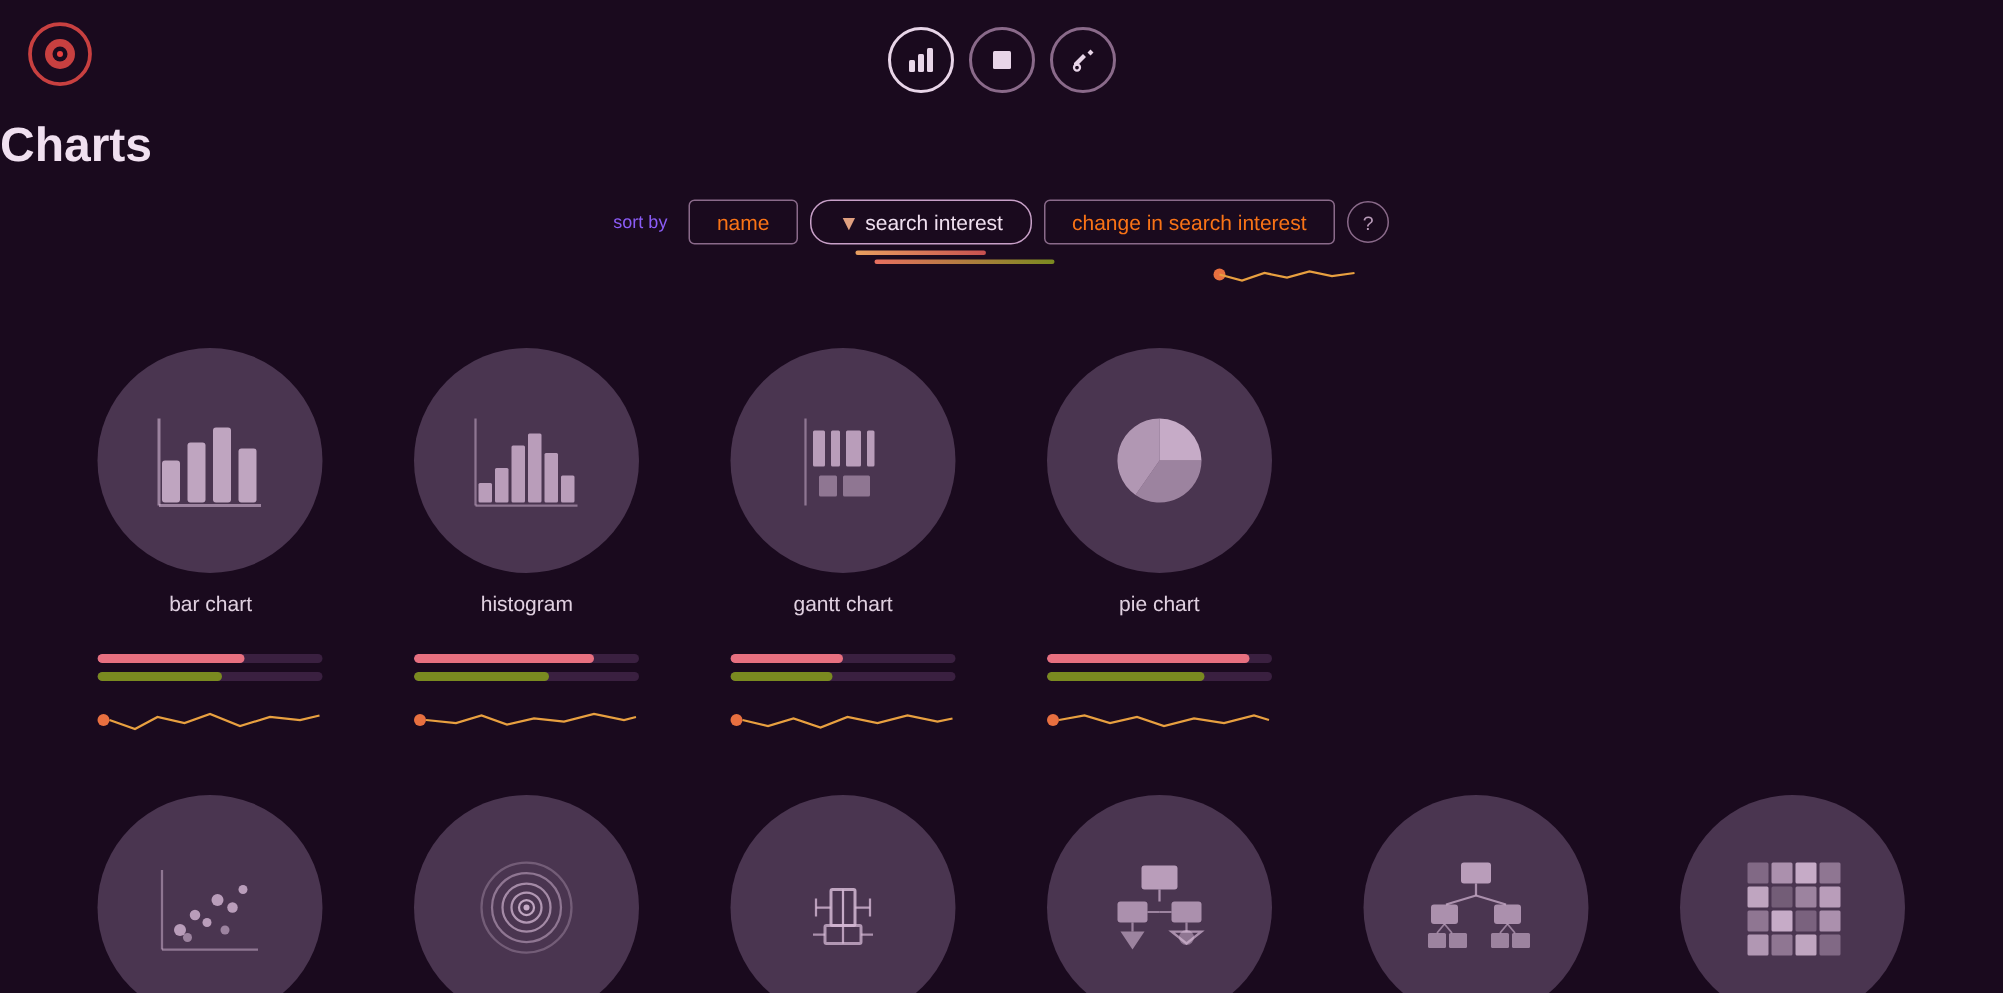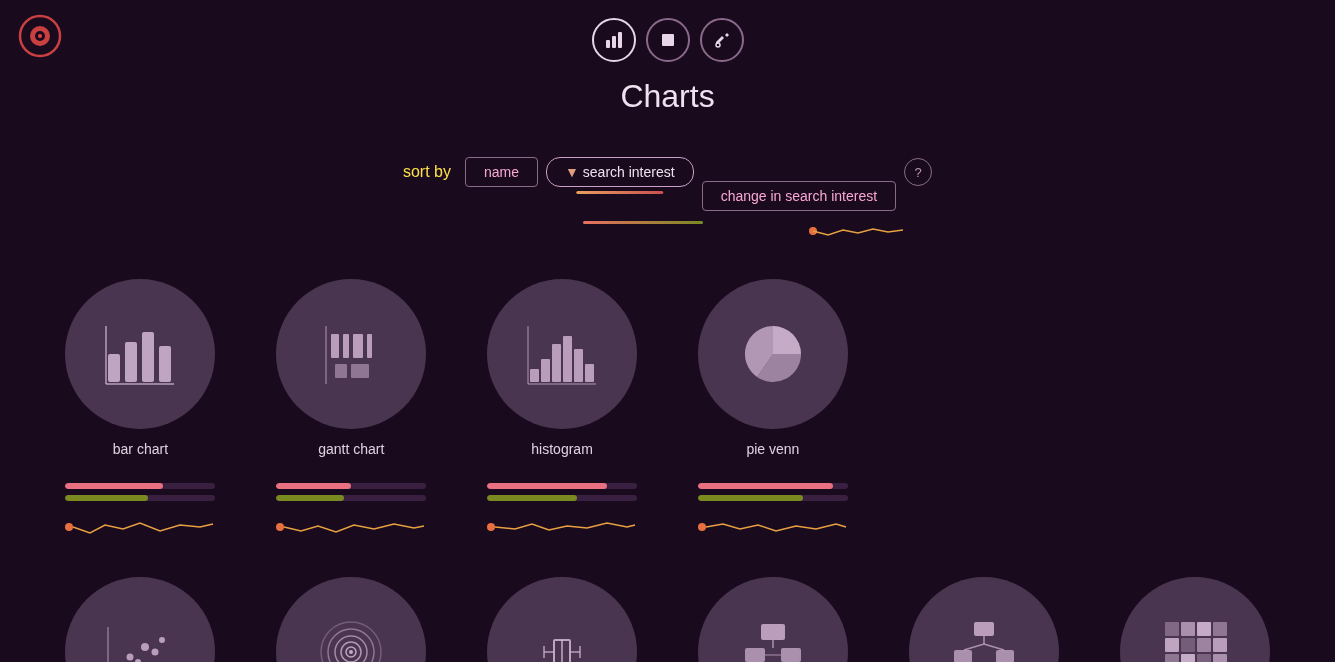--- a/index.html
+++ b/index.html
@@ -33,47 +33,47 @@
       justify-content: center;
       font-size: 16px;
     }
 
     .nav-btn.active {
       border-color: #e8d5e8;
       background: transparent;
     }
 
     .page-title {
-      text-align: center;
+      text-align: left;
       font-size: 32px;
-      font-weight: 400;
+      font-weight: 700;
       color: #f0e0f0;
       margin: 8px 0 18px;
     }
 
     .sort-bar {
       display: flex;
       align-items: center;
       justify-content: center;
       gap: 8px;
       margin-bottom: 20px;
     }
 
     .sort-label {
-      color: #fde047;
-      font-size: 16px;
+      color: #8b5cf6;
+      font-size: 12px;
       margin-right: 6px;
     }
 
     .sort-btn {
       padding: 6px 18px;
       border-radius: 4px;
       border: 1.5px solid #8a6a8a;
       background: transparent;
-      color: #f9a8d4;
+      color: #f97316;
       font-size: 14px;
       cursor: pointer;
       position: relative;
     }
 
     .sort-btn.active {
       border-color: #c8a0c8;
       color: #f0e0f0;
       border-radius: 14px;
     }
@@ -211,21 +211,21 @@
 </div>
 
 <h1 class="page-title">Charts</h1>
 
 <div class="sort-bar">
   <span class="sort-label">sort by</span>
   <button class="sort-btn">name</button>
   <button class="sort-btn active">
     <span style="margin-right:4px;color:#e0a080;">▼</span><span>search interest</span>
   </button>
-  <button class="sort-btn" style="position:relative;margin-top:48px;">change in search interest</button>
+  <button class="sort-btn" style="position:relative;">change in search interest</button>
   <button class="question-btn">?</button>
 </div>
 
 <div style="display:flex; justify-content:center; margin-bottom:24px; position:relative; top:-10px;">
   <div style="width:120px; height:3px; background:linear-gradient(90deg,#e87060,#7a8a20); border-radius:2px; margin-left:155px;"></div>
   <div style="width:100px; position:relative; margin-left:105px;">
     <svg width="100" height="20" viewBox="0 0 100 20">
       <circle cx="5" cy="10" r="4" fill="#e87040"></circle>
       <polyline points="5,10 20,14 35,9 50,12 65,8 80,11 95,9" fill="none" stroke="#e8a040" stroke-width="1.5"></polyline>
     </svg>
@@ -249,47 +249,20 @@
     <div class="interest-bar">
       <div class="interest-bar-fill" style="width:65%; background:#e87080;"></div>
     </div>
     <div class="interest-bar">
       <div class="interest-bar-fill" style="width:55%; background:#7a8a20;"></div>
     </div>
     <div class="sparkline-container">
       <div class="sparkline-dot"></div>
       <svg width="150" height="40" viewBox="0 0 150 40" style="position:absolute;top:0;left:0;">
         <polyline points="8,20 25,26 40,18 58,22 75,16 95,24 115,18 135,20 148,17" fill="none" stroke="#e8a040" stroke-width="1.5"></polyline>
-      </svg>
-    </div>
-  </div>
-
-  <div class="chart-item">
-    <div class="chart-circle">
-      <svg width="80" height="80" viewBox="0 0 80 80" fill="none">
-        <line x1="15" y1="70" x2="15" y2="12" stroke="#d4b8d4" stroke-width="1.5" opacity="0.5"></line>
-        <rect x="20" y="20" width="8" height="24" rx="1" fill="#d4b8d4" opacity="0.8"></rect>
-        <rect x="32" y="20" width="6" height="24" rx="1" fill="#d4b8d4" opacity="0.8"></rect>
-        <rect x="42" y="20" width="10" height="24" rx="1" fill="#d4b8d4" opacity="0.8"></rect>
-        <rect x="56" y="20" width="5" height="24" rx="1" fill="#d4b8d4" opacity="0.8"></rect>
-        <rect x="24" y="50" width="12" height="14" rx="1" fill="#d4b8d4" opacity="0.5"></rect>
-        <rect x="40" y="50" width="18" height="14" rx="1" fill="#d4b8d4" opacity="0.5"></rect>
-      </svg>
-    </div>
-    <span class="chart-name">gantt chart</span>
-    <div class="interest-bar">
-      <div class="interest-bar-fill" style="width:50%; background:#e87080;"></div>
-    </div>
-    <div class="interest-bar">
-      <div class="interest-bar-fill" style="width:45%; background:#7a8a20;"></div>
-    </div>
-    <div class="sparkline-container">
-      <div class="sparkline-dot"></div>
-      <svg width="150" height="40" viewBox="0 0 150 40" style="position:absolute;top:0;left:0;">
-        <polyline points="8,20 25,24 42,19 60,25 78,18 98,22 118,17 138,21 148,19" fill="none" stroke="#e8a040" stroke-width="1.5"></polyline>
       </svg>
     </div>
   </div>
 
   <div class="chart-item">
     <div class="chart-circle">
       <svg width="80" height="80" viewBox="0 0 80 80" fill="none">
         <rect x="8" y="55" width="9" height="13" rx="1" fill="#d4b8d4" opacity="0.8"></rect>
         <rect x="19" y="45" width="9" height="23" rx="1" fill="#d4b8d4" opacity="0.8"></rect>
         <rect x="30" y="30" width="9" height="38" rx="1" fill="#d4b8d4" opacity="0.8"></rect>
@@ -311,26 +284,53 @@
       <div class="sparkline-dot" style="left:0;"></div>
       <svg width="150" height="40" viewBox="0 0 150 40" style="position:absolute;top:0;left:0;">
         <polyline points="8,20 28,22 45,17 62,23 80,19 100,21 120,16 140,20 148,18" fill="none" stroke="#e8a040" stroke-width="1.5"></polyline>
       </svg>
     </div>
   </div>
 
   <div class="chart-item">
     <div class="chart-circle">
       <svg width="80" height="80" viewBox="0 0 80 80" fill="none">
+        <line x1="15" y1="70" x2="15" y2="12" stroke="#d4b8d4" stroke-width="1.5" opacity="0.5"></line>
+        <rect x="20" y="20" width="8" height="24" rx="1" fill="#d4b8d4" opacity="0.8"></rect>
+        <rect x="32" y="20" width="6" height="24" rx="1" fill="#d4b8d4" opacity="0.8"></rect>
+        <rect x="42" y="20" width="10" height="24" rx="1" fill="#d4b8d4" opacity="0.8"></rect>
+        <rect x="56" y="20" width="5" height="24" rx="1" fill="#d4b8d4" opacity="0.8"></rect>
+        <rect x="24" y="50" width="12" height="14" rx="1" fill="#d4b8d4" opacity="0.5"></rect>
+        <rect x="40" y="50" width="18" height="14" rx="1" fill="#d4b8d4" opacity="0.5"></rect>
+      </svg>
+    </div>
+    <span class="chart-name">gantt chart</span>
+    <div class="interest-bar">
+      <div class="interest-bar-fill" style="width:50%; background:#e87080;"></div>
+    </div>
+    <div class="interest-bar">
+      <div class="interest-bar-fill" style="width:45%; background:#7a8a20;"></div>
+    </div>
+    <div class="sparkline-container">
+      <div class="sparkline-dot"></div>
+      <svg width="150" height="40" viewBox="0 0 150 40" style="position:absolute;top:0;left:0;">
+        <polyline points="8,20 25,24 42,19 60,25 78,18 98,22 118,17 138,21 148,19" fill="none" stroke="#e8a040" stroke-width="1.5"></polyline>
+      </svg>
+    </div>
+  </div>
+
+  <div class="chart-item">
+    <div class="chart-circle">
+      <svg width="80" height="80" viewBox="0 0 80 80" fill="none">
         <path d="M40 40 L40 12 A28 28 0 0 1 68 40 Z" fill="#d4b8d4" opacity="0.9"></path>
         <path d="M40 40 L68 40 A28 28 0 0 1 24 63 Z" fill="#d4b8d4" opacity="0.6"></path>
         <path d="M40 40 L24 63 A28 28 0 0 1 40 12 Z" fill="#d4b8d4" opacity="0.75"></path>
       </svg>
     </div>
-    <span class="chart-name">pie venn</span>
+    <span class="chart-name">pie chart</span>
     <div class="interest-bar">
       <div class="interest-bar-fill" style="width:90%; background:#e87080;"></div>
     </div>
     <div class="interest-bar">
       <div class="interest-bar-fill" style="width:70%; background:#7a8a20;"></div>
     </div>
     <div class="sparkline-container">
       <div class="sparkline-dot"></div>
       <svg width="150" height="40" viewBox="0 0 150 40" style="position:absolute;top:0;left:0;">
         <polyline points="8,20 25,17 42,22 60,18 78,24 98,19 118,22 138,17 148,20" fill="none" stroke="#e8a040" stroke-width="1.5"></polyline>

